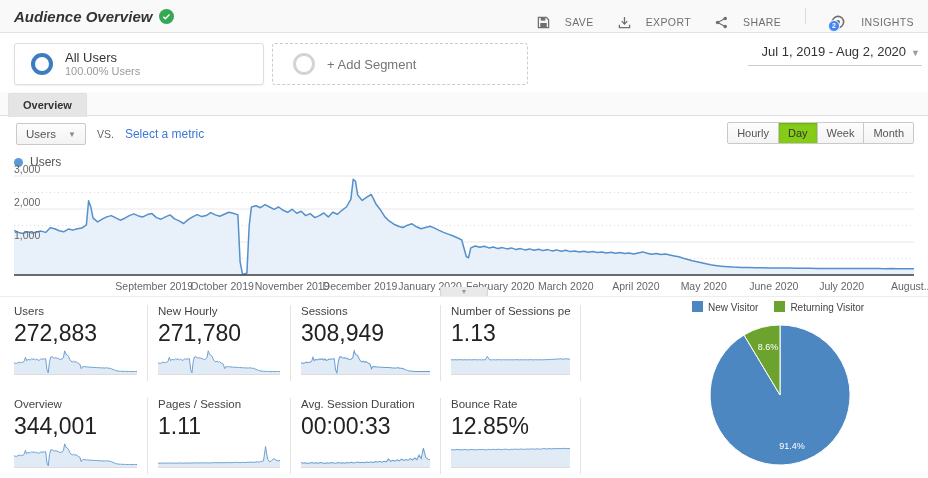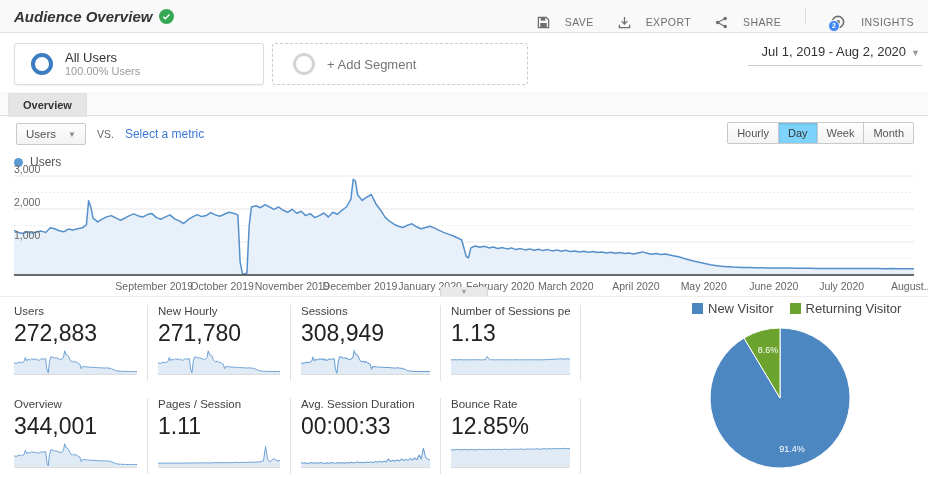--- a/index.html
+++ b/index.html
@@ -63,21 +63,21 @@
   .metric-btn .caret{font-size:8px;color:#8a8a8a;}
   .vs-label{margin:0 11px;font-size:10.5px;color:#666;}
   .select-metric{font-size:12px;color:#3c78d8;cursor:pointer;}
   .granularity{position:absolute;right:14px;top:5px;display:flex;}
   .gran-btn{
     padding:4px 9px;font-size:11px;color:#555;border:1px solid #c9c9c9;margin-left:-1px;
     background:linear-gradient(#fdfdfd,#f4f4f4);cursor:pointer;
   }
   .gran-btn:first-child{border-radius:2px 0 0 2px;margin-left:8px;}
   .gran-btn:last-child{border-radius:0 2px 2px 0;}
-  .gran-btn.active{background:#7dd3fc;box-shadow:inset 0 1px 2px rgba(0,0,0,.15);color:#333;}
+  .gran-btn.active{background:#84cc16;box-shadow:inset 0 1px 2px rgba(0,0,0,.15);color:#333;}
   
   .chart-section{position:absolute;left:0;top:151px;right:0;height:145px;background:#fff;}
   .chart-legend{position:absolute;left:14px;top:4px;display:flex;align-items:center;gap:7px;font-size:12px;color:#555;}
   .legend-dot{width:9px;height:9px;border-radius:50%;background:#5b9bd5;}
   #timeline-svg{position:absolute;left:14px;top:17px;}
   .y-label{position:absolute;left:14px;font-size:10.5px;color:#666;}
   .month-label{position:absolute;top:129px;transform:translateX(-50%);font-size:10.5px;color:#666;white-space:nowrap;}
   .pull-tab{
     position:absolute;left:440px;top:136px;width:46px;height:9px;background:#e9e9e9;
     border:1px solid #d5d5d5;border-top:none;border-radius:0 0 3px 3px;cursor:pointer;
@@ -87,21 +87,21 @@
   
   .bottom{position:absolute;left:0;top:296px;right:0;bottom:0;background:#fff;border-top:1px solid #ececec;}
   .metrics{position:absolute;left:14px;top:8px;display:grid;grid-template-columns:134px 143px 150px 140px;grid-row-gap:17px;}
   .metric-card{border-right:1px solid #e3e3e3;box-sizing:border-box;padding:0 10px 6px 0;}
   .metric-card.pad{padding-left:10px;}
   .metric-label{font-size:11.5px;color:#444;white-space:nowrap;overflow:hidden;}
   .metric-value{font-size:23px;color:#222;margin-top:3px;line-height:26px;}
   .spark{display:block;width:100%;height:26px;margin-top:2px;border-bottom:1px solid #dcdcdc;}
   
   .pie-block{position:absolute;left:690px;top:4px;width:232px;}
-  .pie-legend{display:flex;gap:16px;font-size:13px;color:#444;align-items:center;padding-left:2px;}
+  .pie-legend{display:flex;gap:16px;font-size:10px;color:#444;align-items:center;padding-left:2px;}
   .legend-swatch{width:11px;height:11px;display:inline-block;margin-right:5px;vertical-align:-1px;}
   #pie-svg{display:block;margin:7px 0 0 15px;}
   .slice-label{font-size:9px;fill:#fff;}
 </style>
 </head>
 <body>
 
 <div class="app-header">
   <div class="page-title">
     <span>Audience Overview</span>

